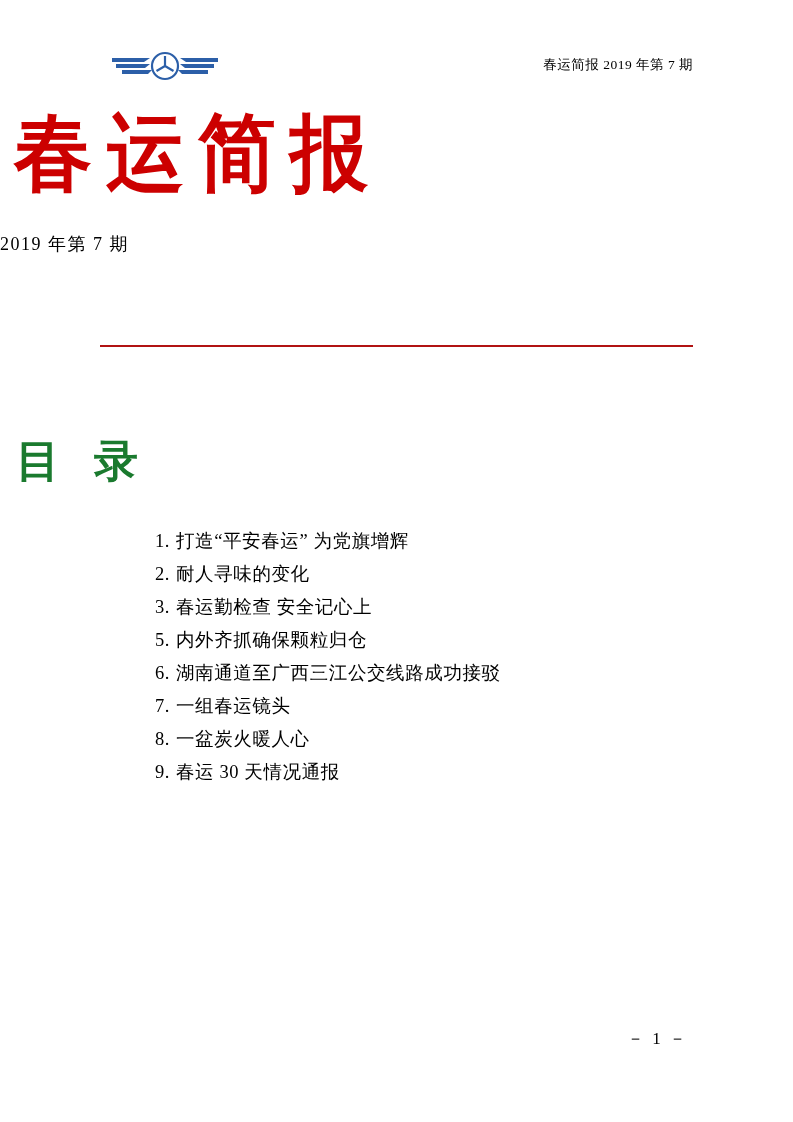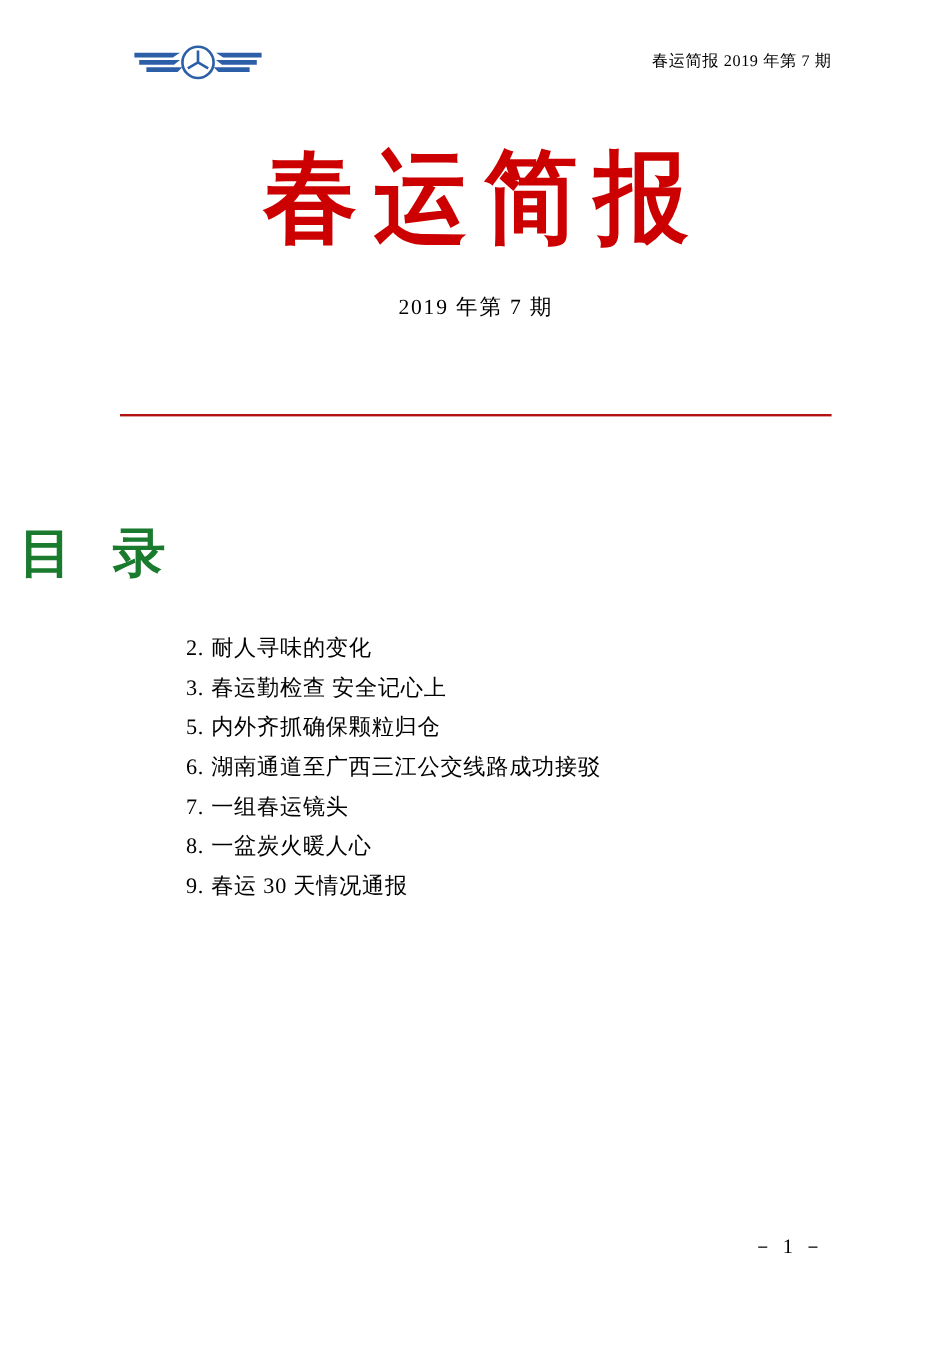--- a/index.html
+++ b/index.html
@@ -12,21 +12,21 @@
     height: 1122px;
     position: relative;
     font-family: "Liberation Serif", "DejaVu Serif", serif;
     color: #000000;
     overflow: hidden;
   }
 
   
   .page-header {
     position: absolute;
-    top: 34px;
+    top: 48px;
     left: 100px;
     right: 100px;
     height: 40px;
   }
   .logo-wrap {
     position: absolute;
     left: 10px;
     top: 0px;
     width: 110px;
     height: 36px;
@@ -37,24 +37,24 @@
     top: 8px;
     font-size: 13.5px;
     font-family: "Liberation Serif", "DejaVu Serif", serif;
     letter-spacing: 0.5px;
     white-space: nowrap;
   }
 
   
   .masthead {
     position: absolute;
-    top: 124px;
+    top: 112px;
     left: 0;
     width: 100%;
-    text-align: center;
+    text-align: left;
   }
   .masthead-title {
     color: #cc0000;
     font-size: 78px;
     font-weight: bold;
     letter-spacing: 14px;
     font-family: "DejaVu Serif", "Liberation Serif", serif;
     line-height: 1.05;
     text-indent: 14px;
     transform: scaleY(1.08);
@@ -159,20 +159,23 @@
   <div class="issue-line">2019 年第 7 期</div>
 </div>
 <div class="red-rule"></div>
 
 <div class="toc-title">
   <span>目</span><span class="sp"></span><span>录</span>
 </div>
 
 <ul class="toc-list">
   <li class="toc-item">
+    <span class="toc-num">1.</span><span>打造“平安春运” 为党旗增辉</span>
+  </li>
+  <li class="toc-item">
     <span class="toc-num">2.</span><span>耐人寻味的变化</span>
   </li>
   <li class="toc-item">
     <span class="toc-num">3.</span><span>春运勤检查 安全记心上</span>
   </li>
   <li class="toc-item">
     <span class="toc-num">5.</span><span>内外齐抓确保颗粒归仓</span>
   </li>
   <li class="toc-item">
     <span class="toc-num">6.</span><span>湖南通道至广西三江公交线路成功接驳</span>

